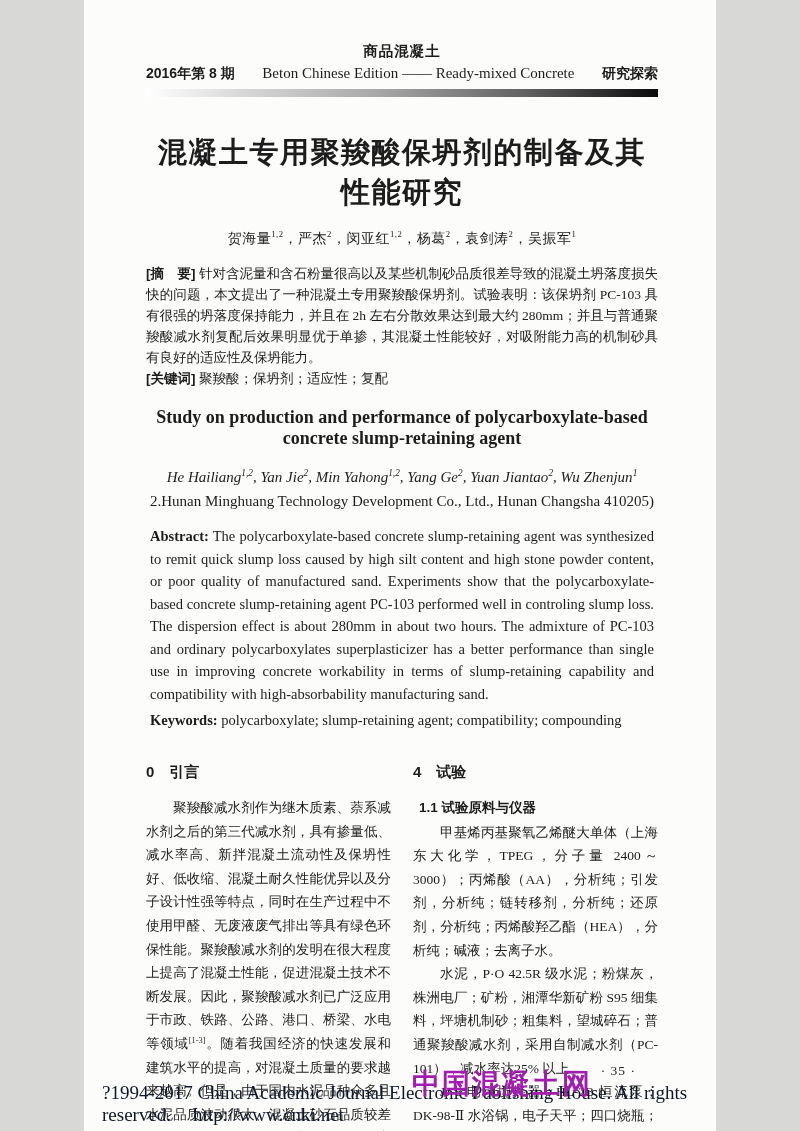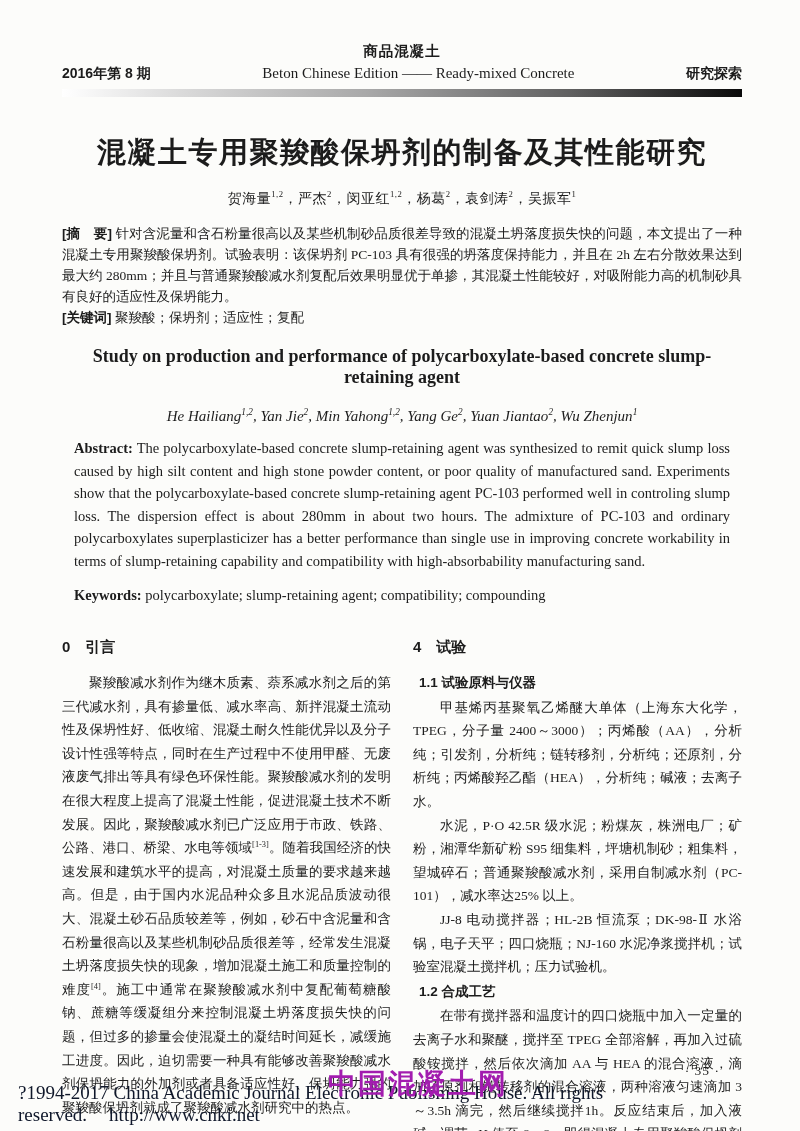--- a/index.html
+++ b/index.html
@@ -1,17 +1,17 @@
 <!DOCTYPE html>
 <html lang="zh"><head>
 <meta charset="utf-8">
 <style>
   html,body{margin:0;padding:0;background:#d8d8d6;}
   .page{
-    position:relative;width:800px;height:1131px;margin:0 auto;
+    position:relative;width:632px;height:1131px;margin:0 auto;
     background:#fcfcfa;color:#1c1c1c;overflow:hidden;
     font-family:"Liberation Serif","DejaVu Serif",serif;
   }
   .content{padding:0 58px 0 62px;}
   .sans{font-family:"Liberation Sans","DejaVu Sans",sans-serif;}
 
   
   .journal-zh{padding-top:42px;text-align:center;font-size:14.5px;font-weight:600;letter-spacing:1px;}
   .header-row{display:flex;justify-content:space-between;align-items:baseline;margin-top:4px;}
   .issue{font-size:14px;font-weight:600;}
@@ -30,21 +30,21 @@
   .abs-zh{margin-top:15px;font-size:13.5px;line-height:21px;text-align:justify;}
   .abs-zh p{margin:0;}
   .lbl-zh{font-weight:700;}
   .kw-zh{margin-top:1px;}
 
   
   .title-en{margin-top:18px;text-align:center;font-size:18px;font-weight:700;}
   .authors-en{margin-top:20px;text-align:center;font-style:italic;font-size:15px;}
   .affil-en{text-align:center;font-size:15px;line-height:23px;margin-top:4px;}
   .abs-en{margin-top:12px;font-size:14.5px;line-height:22.5px;text-align:justify;}
-  .abs-en p{margin:12px;}
+  .abs-en p{margin:4px;}
   .lbl-en{font-weight:700;}
 
   
   .body-cols{display:flex;gap:22px;margin-top:24px;}
   .col{flex:1;min-width:0;font-size:13.5px;line-height:23.6px;text-align:justify;}
   .sec-h{font-size:15px;font-weight:700;margin:4px 0 13px;}
   .sub-h{font-size:13.5px;font-weight:700;margin:1px 6px;text-align:left;}
   .col p{margin:0;text-indent:2em;}
 
   
@@ -72,20 +72,21 @@
     <div class="authors-zh">贺海量<sup>1,2</sup>，严杰<sup>2</sup>，闵亚红<sup>1,2</sup>，杨葛<sup>2</sup>，袁剑涛<sup>2</sup>，吴振军<sup>1</sup></div>
 
     <div class="abs-zh">
       <p><span class="lbl-zh sans">[摘　要]</span> <span>针对含泥量和含石粉量很高以及某些机制砂品质很差导致的混凝土坍落度损失快的问题，本文提出了一种混凝土专用聚羧酸保坍剂。试验表明：该保坍剂 PC-103 具有很强的坍落度保持能力，并且在 2h 左右分散效果达到最大约 280mm；并且与普通聚羧酸减水剂复配后效果明显优于单掺，其混凝土性能较好，对吸附能力高的机制砂具有良好的适应性及保坍能力。</span></p>
       <p class="kw-zh"><span class="lbl-zh sans">[关键词]</span> <span>聚羧酸；保坍剂；适应性；复配</span></p>
     </div>
 
     <div class="title-en">Study on production and performance of polycarboxylate-based concrete slump-retaining agent</div>
     <div class="authors-en">He Hailiang<sup>1,2</sup>, Yan Jie<sup>2</sup>, Min Yahong<sup>1,2</sup>, Yang Ge<sup>2</sup>, Yuan Jiantao<sup>2</sup>, Wu Zhenjun<sup>1</sup></div>
     <div class="affil-en">
+      <div>2.Hunan Minghuang Technology Development Co., Ltd., Hunan  Changsha  410205)</div>
     </div>
 
     <div class="abs-en">
       <p><span class="lbl-en">Abstract:</span> <span>The polycarboxylate-based concrete slump-retaining agent was synthesized to remit quick slump loss caused by high silt content and high stone powder content, or poor quality of manufactured sand. Experiments show that the polycarboxylate-based concrete slump-retaining agent PC-103 performed well in controling slump loss. The dispersion effect is about 280mm in about two hours. The admixture of PC-103 and ordinary polycarboxylates superplasticizer has a better performance than single use in improving concrete workability in terms of slump-retaining capability and compatibility with high-absorbability manufacturing sand.</span></p>
       <p><span class="lbl-en">Keywords:</span> <span>polycarboxylate; slump-retaining agent; compatibility; compounding</span></p>
     </div>
 
     <div class="body-cols">
       <div class="col">
         <div class="sec-h sans">0　引言</div>

